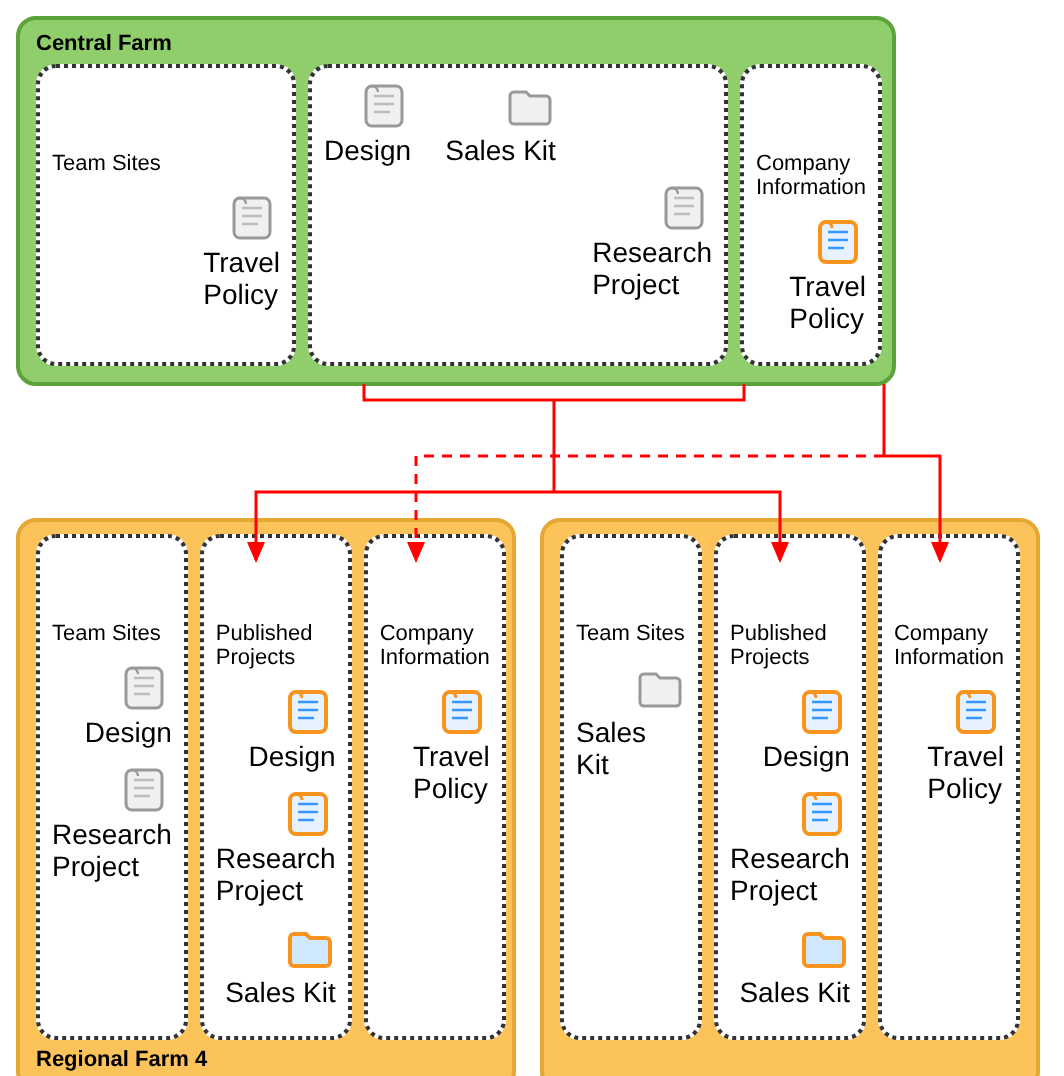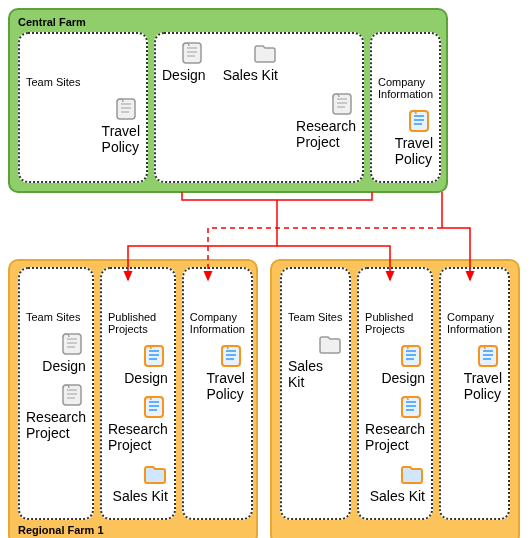--- a/index.html
+++ b/index.html
@@ -196,21 +196,21 @@
       <div class="panel">
         <div class="panel-title">Company<br>Information</div>
         <div class="item">
           <svg class="icon" viewBox="0 0 26 26">
               <use href="#ico-scroll-blue"></use>
             </svg>
           <span>Travel<br>Policy</span>
         </div>
       </div>
     </div>
-    <div class="farm-title farm-title-bottom">Regional Farm 1</div>
+    <div class="farm-title farm-title-bottom">Regional Farm 4</div>
   </div>
 
   <div class="farm farm-regional">
     <div class="panels">
       <div class="panel">
         <div class="panel-title">Team Sites</div>
         <div class="item">
           <svg class="icon" viewBox="0 0 26 26">
               <use href="#ico-folder-gray"></use>
             </svg>

